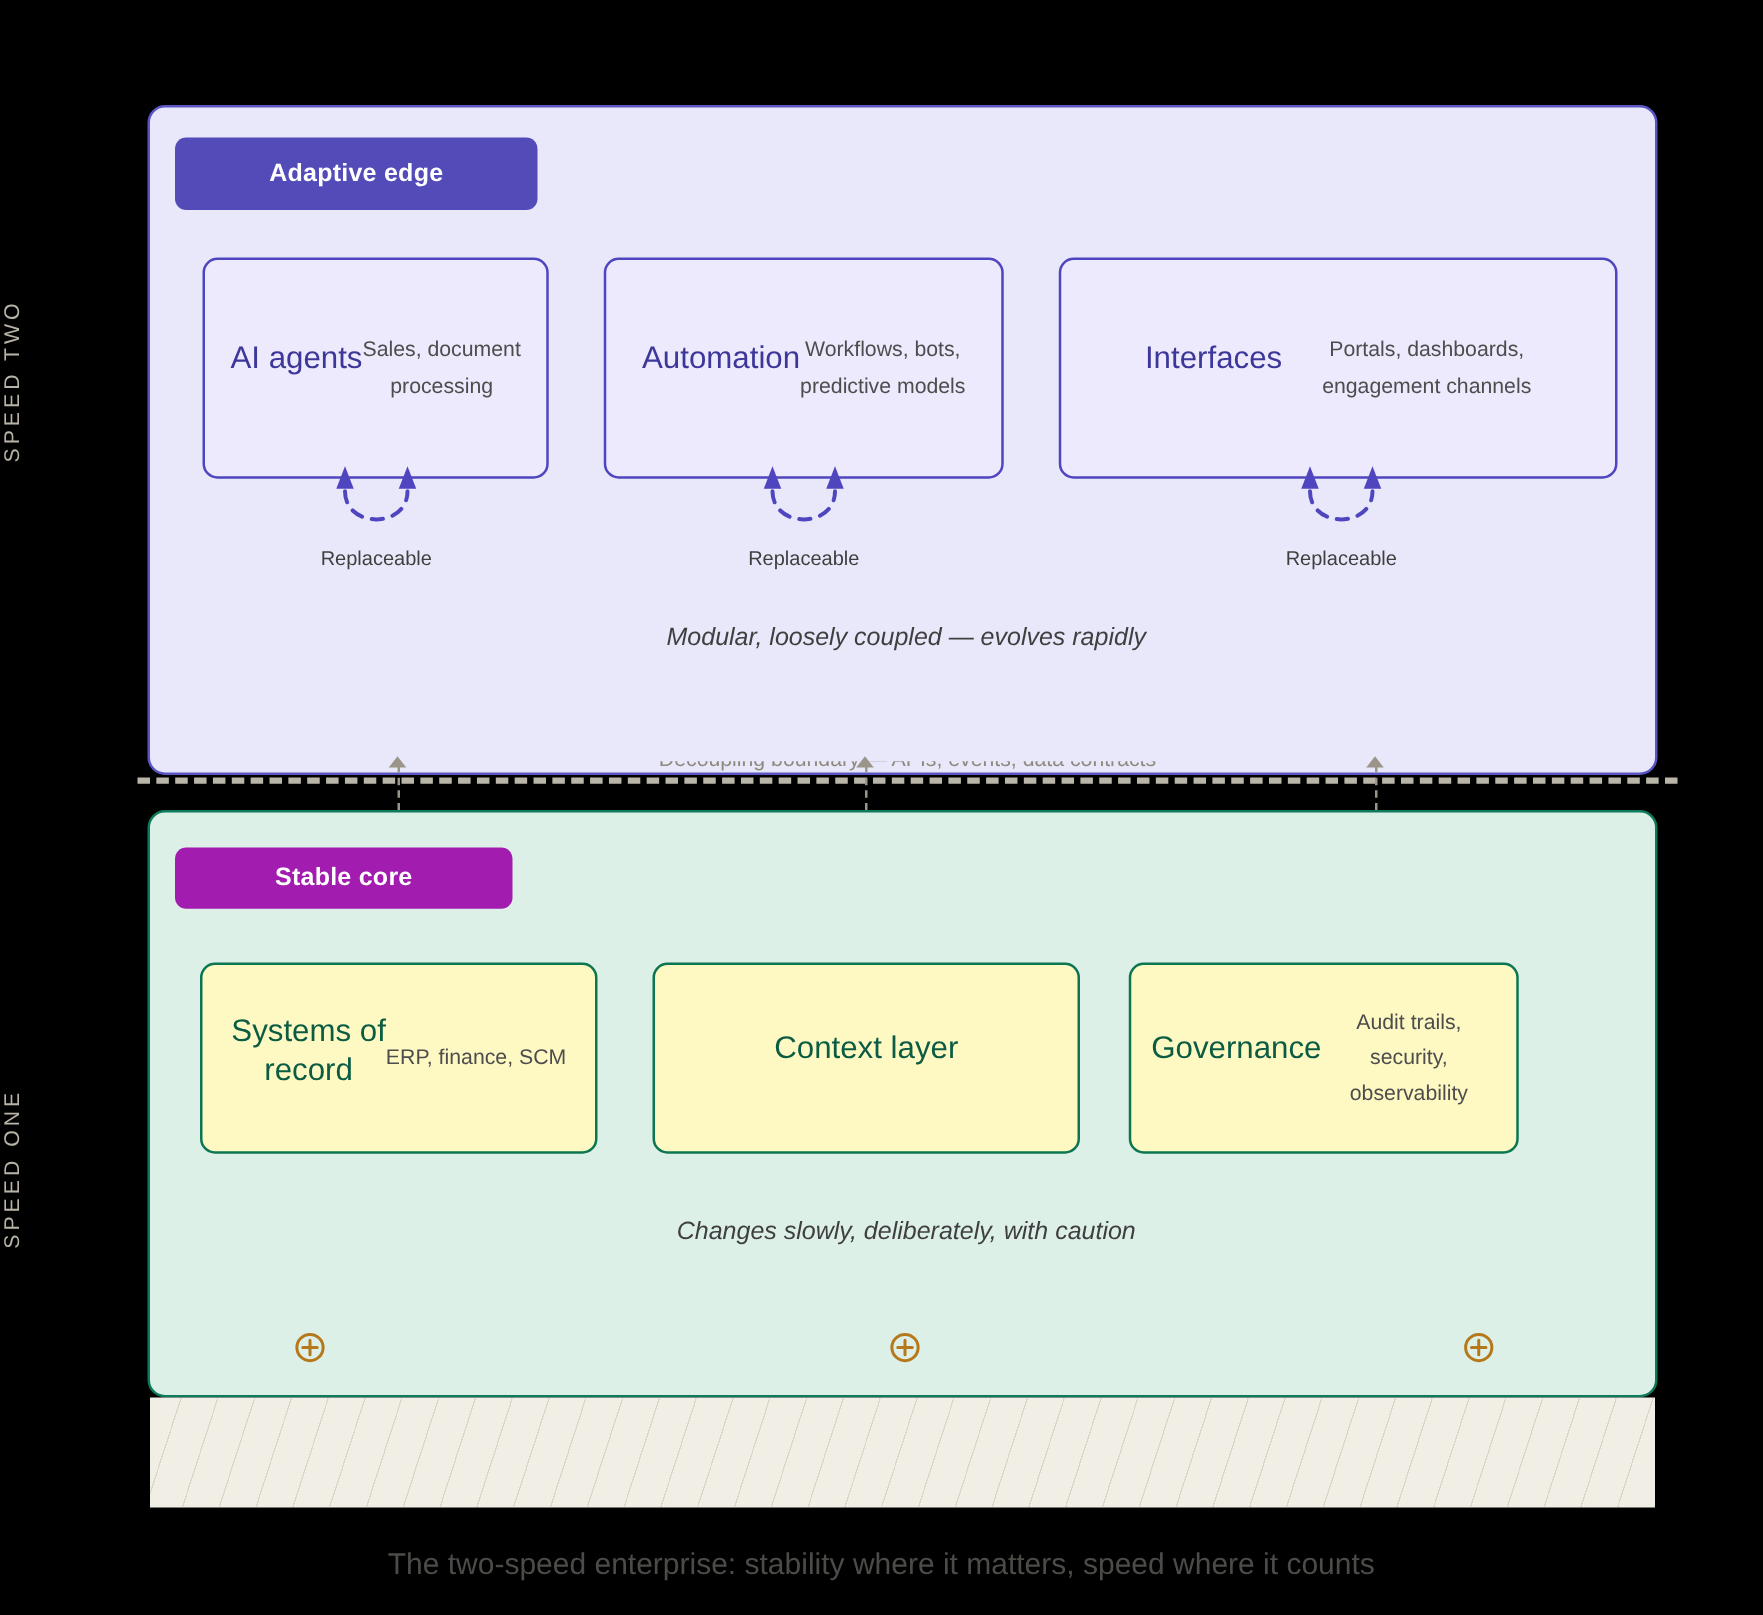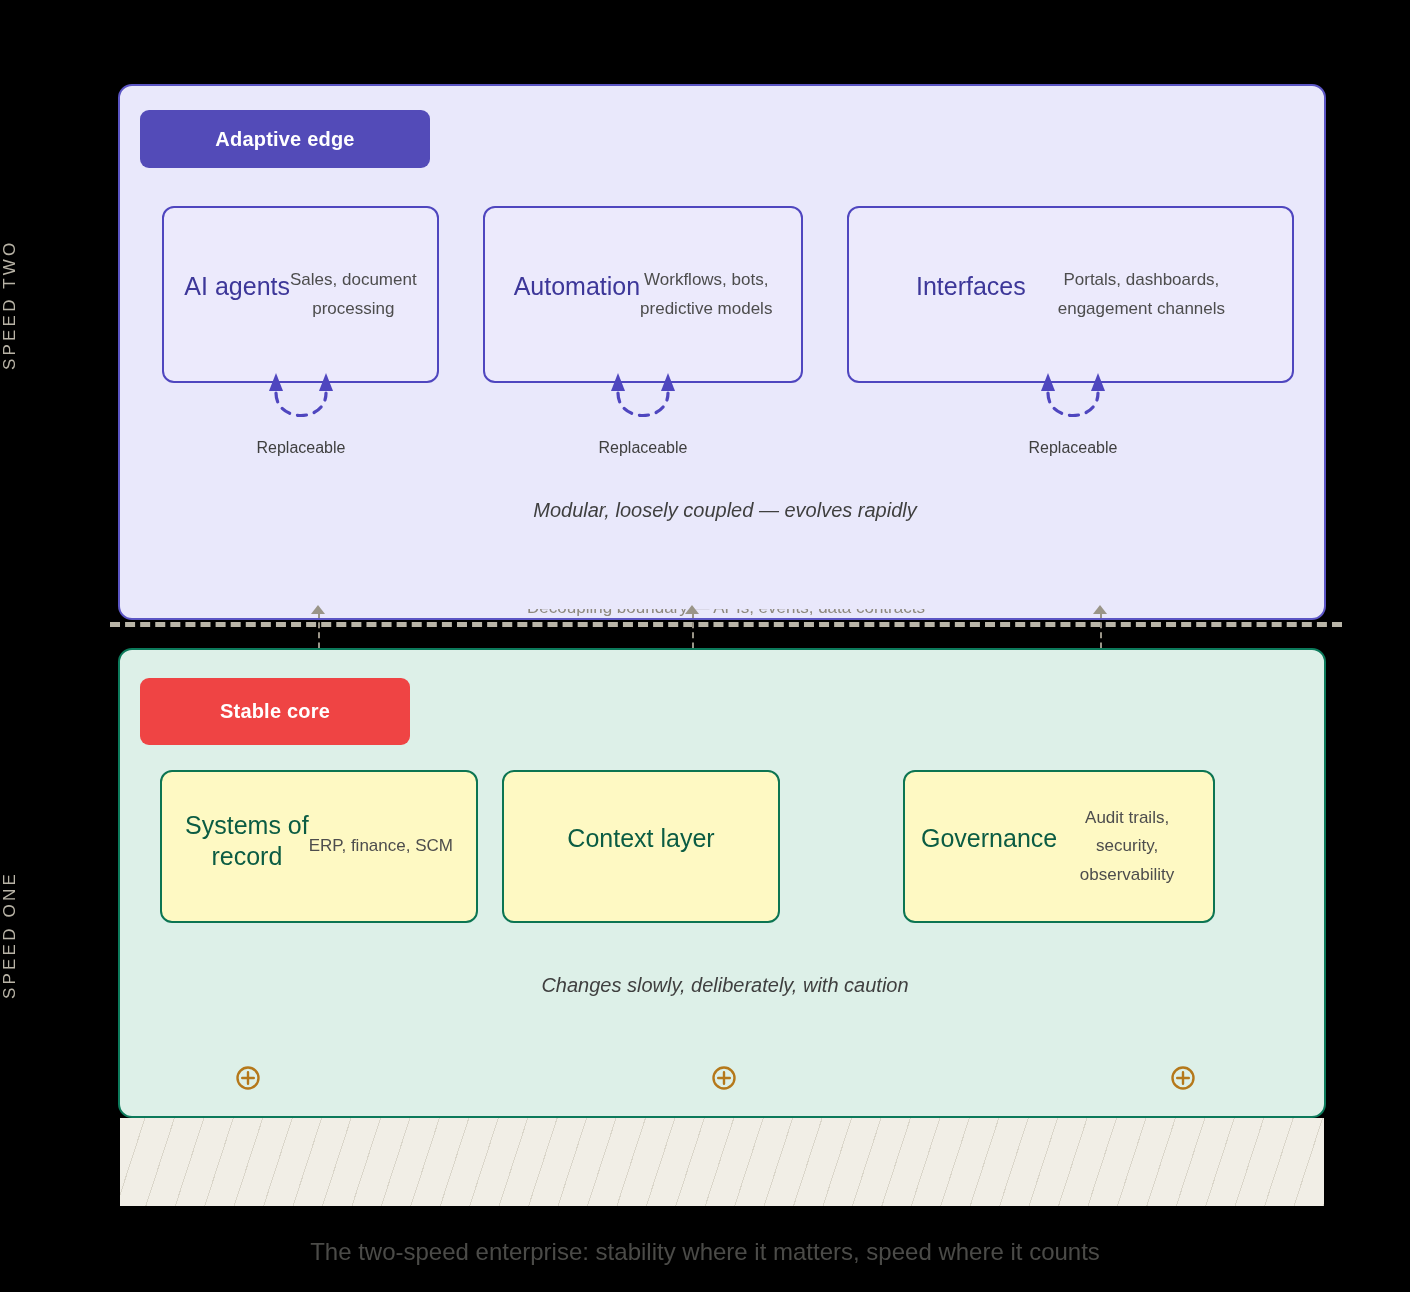--- a/index.html
+++ b/index.html
@@ -65,22 +65,22 @@
     color: #ffffff;
     font-size: 20px;
     font-weight: 700;
     letter-spacing: 0.2px;
   }
   #pill-adaptive {
     left: 140px; top: 110px; width: 290px; height: 58px;
     background: #534bb8;
   }
   #pill-stable {
-    left: 140px; top: 678px; width: 270px; height: 67px;
-    background: #ef4444;
+    left: 140px; top: 678px; width: 270px; height: 49px;
+    background: #a21caf;
   }
 
   
   .card {
     position: absolute;
     box-sizing: border-box;
     border-radius: 12px;
     display: flex;
     align-items: center;
     justify-content: center;
@@ -111,21 +111,21 @@
     background: #fef9c3;
     border: 2.2px solid #0c7552;
   }
   .card.green .card-title { color: #0b5c43; }
 
   #card-ai-agents   { left: 162px; top: 194px; width: 277px; height: 177px; }
   #card-automation  { left: 483px; top: 194px; width: 320px; height: 177px; }
   #card-interfaces  { left: 847px; top: 194px; width: 447px; height: 177px; gap: 32px; }
 
   #card-systems     { left: 160px; top: 758px; width: 318px; height: 153px; }
-  #card-context     { left: 502px; top: 758px; width: 278px; height: 153px; justify-content: center; }
+  #card-context     { left: 522px; top: 758px; width: 342px; height: 153px; justify-content: center; }
   #card-governance  { left: 903px; top: 758px; width: 312px; height: 153px; }
 
   #card-systems .card-title { margin-bottom: 12px; }
 
   
   .loop {
     position: absolute;
     width: 120px;
     text-align: center;
   }

